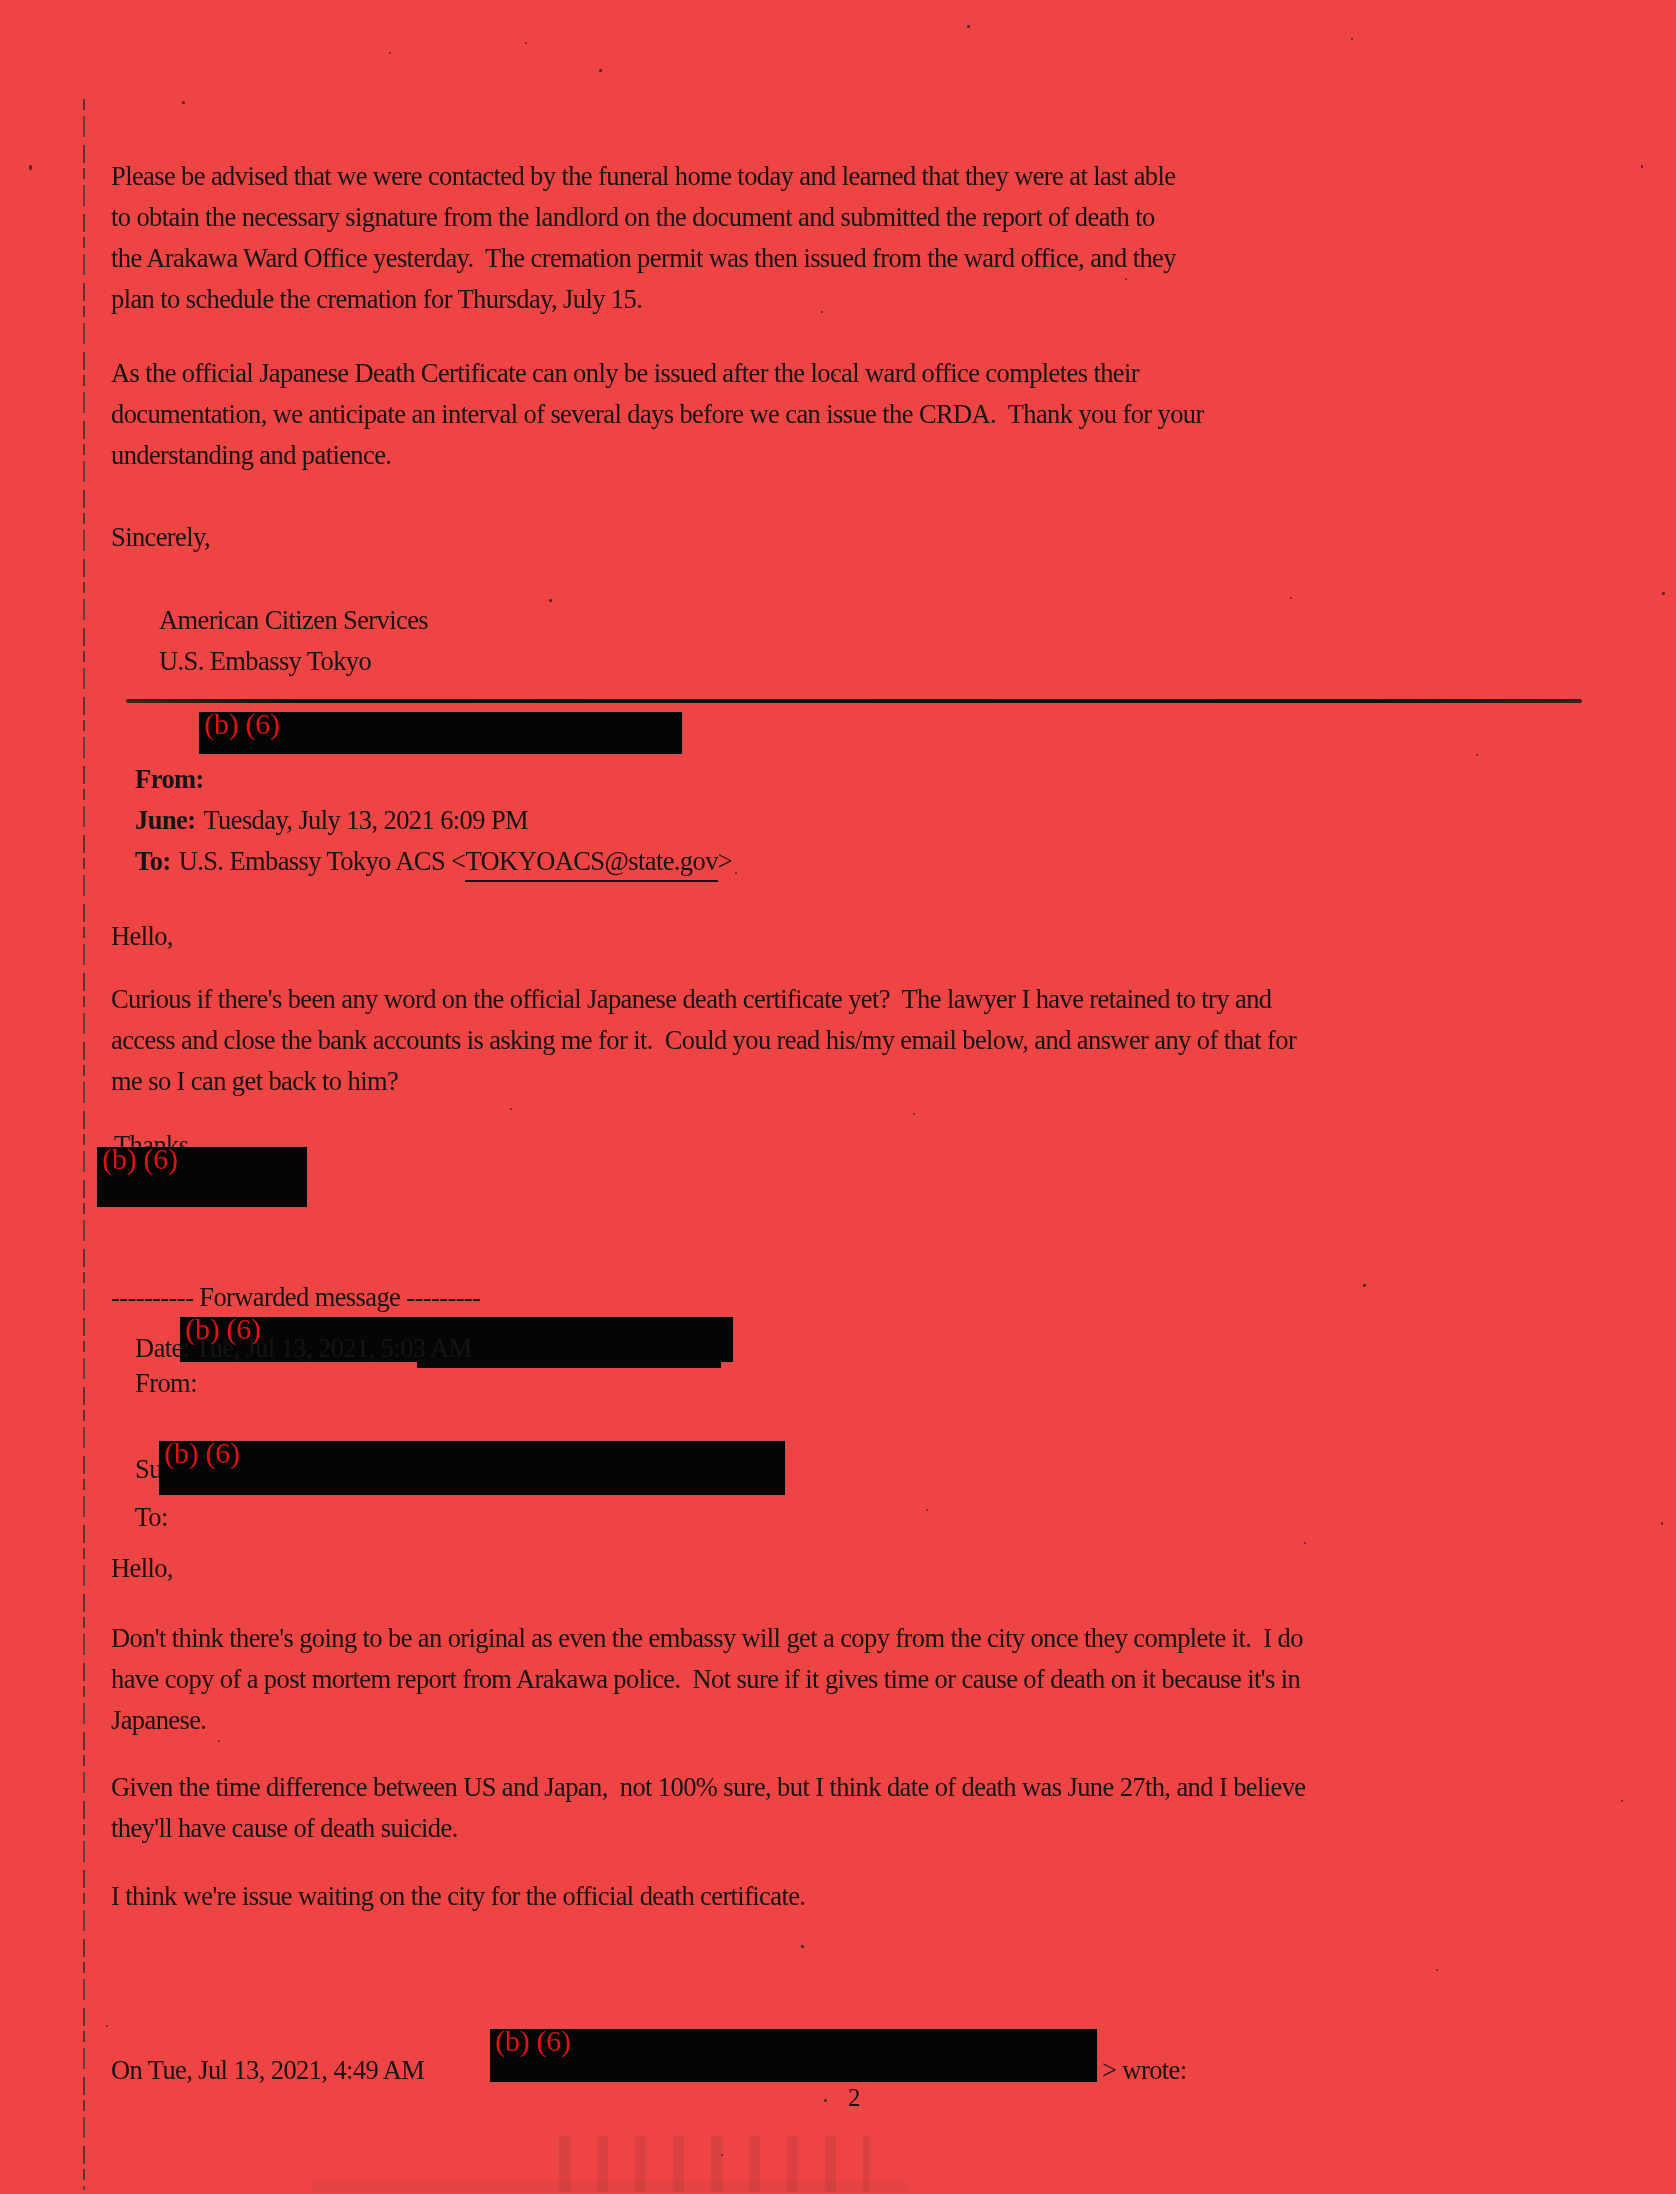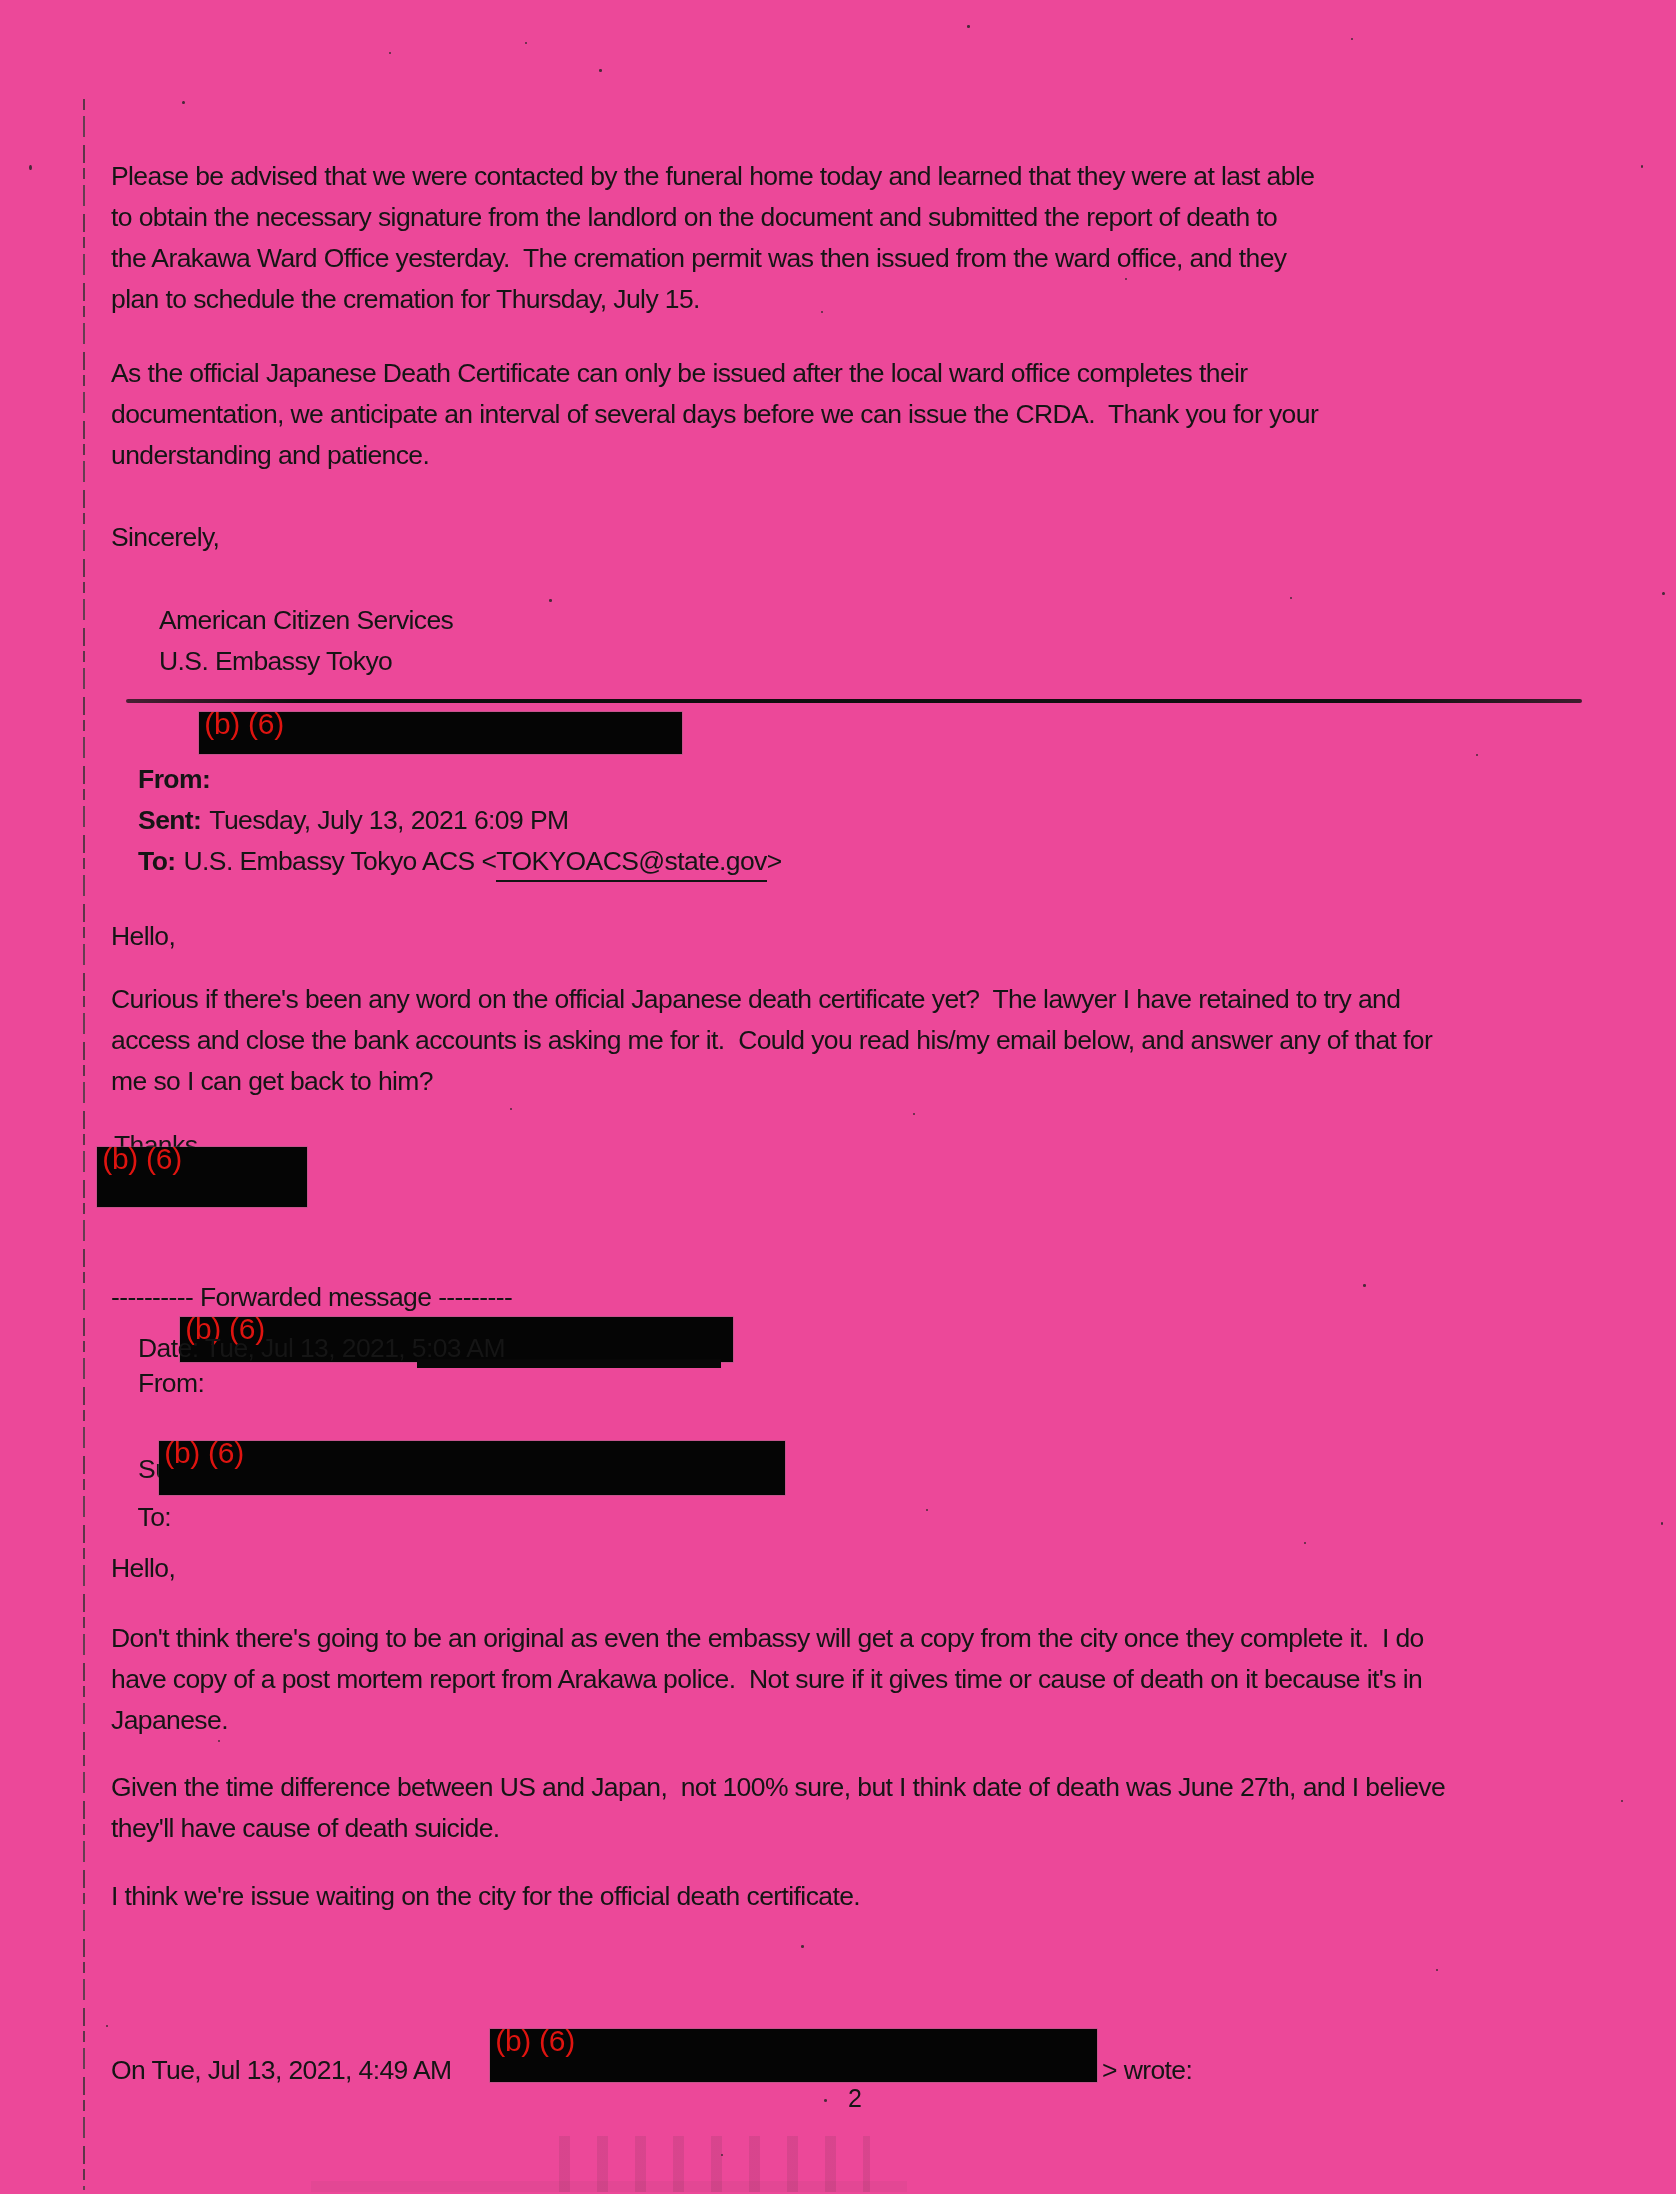--- a/index.html
+++ b/index.html
@@ -1,21 +1,21 @@
 <!DOCTYPE html>
 <html style="font-size:10.6px"><head>
 <meta charset="utf-8">
 <style>
   html,body{margin:0;padding:0;background:#e8e8e8;}
   .page{
     position:relative;
     width:1676px;height:2194px;
-    background:#ec4899;
+    background:#ef4444;
     overflow:hidden;
-    font-family:Liberation Sans, sans-serif;
+    font-family:Liberation Serif, serif;
     color:#151515;
     font-size:26.5px;
     letter-spacing:-0.6px;
   }
   .abs{position:absolute;left:111px;}
   .line,.row{line-height:41px;white-space:pre;}
   .b{font-weight:bold;margin-right:8px;}
   .u{border-bottom:2.6px solid #141414;padding-bottom:4px;}
   .vline{
     position:absolute;left:83px;top:99px;width:2px;height:2091px;
@@ -78,21 +78,21 @@
   <div class="hr"></div>
 
   <div class="abs row" style="top:718px;">
     <span class="b">From:</span>
   </div>
   <div class="bar" style="left:199px;top:712px;width:483px;height:42px;">
     <span class="red">(b) (6)</span>
   </div>
 
   <div class="abs row" style="top:759px;">
-    <span class="b">Sent:</span><span>Tuesday, July 13, 2021 6:09 PM</span>
+    <span class="b">June:</span><span>Tuesday, July 13, 2021 6:09 PM</span>
   </div>
 
   <div class="abs row" style="top:800px;">
     <span class="b">To:</span><span>U.S. Embassy Tokyo ACS &lt;</span><span class="u">TOKYOACS@state.gov</span><span>&gt;</span>
   </div>
 
 
   <div class="abs row" style="top:916px;">Hello,</div>
 
   <div class="abs" style="top:979px;">

